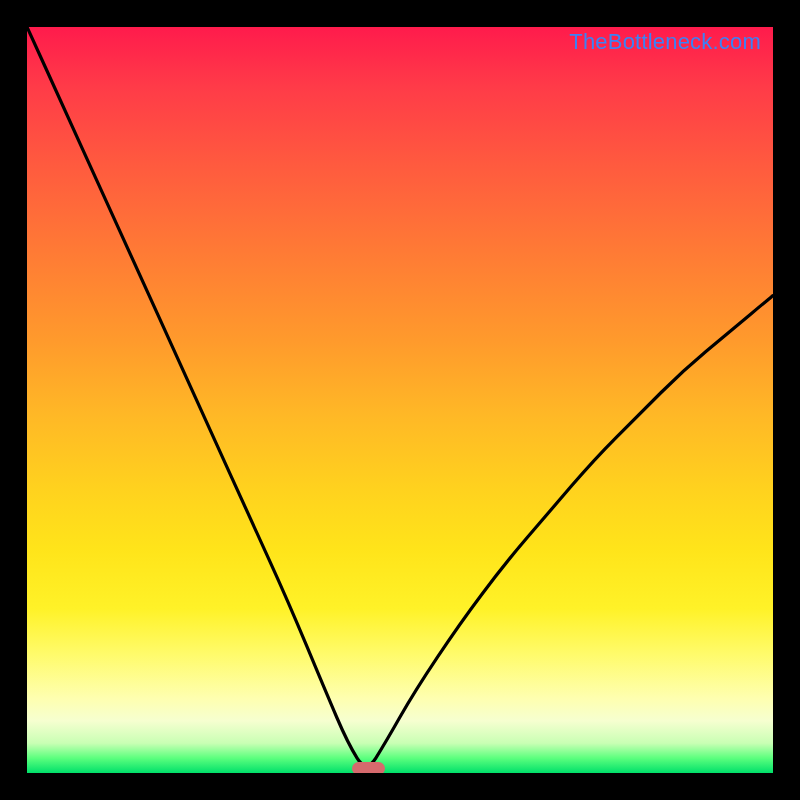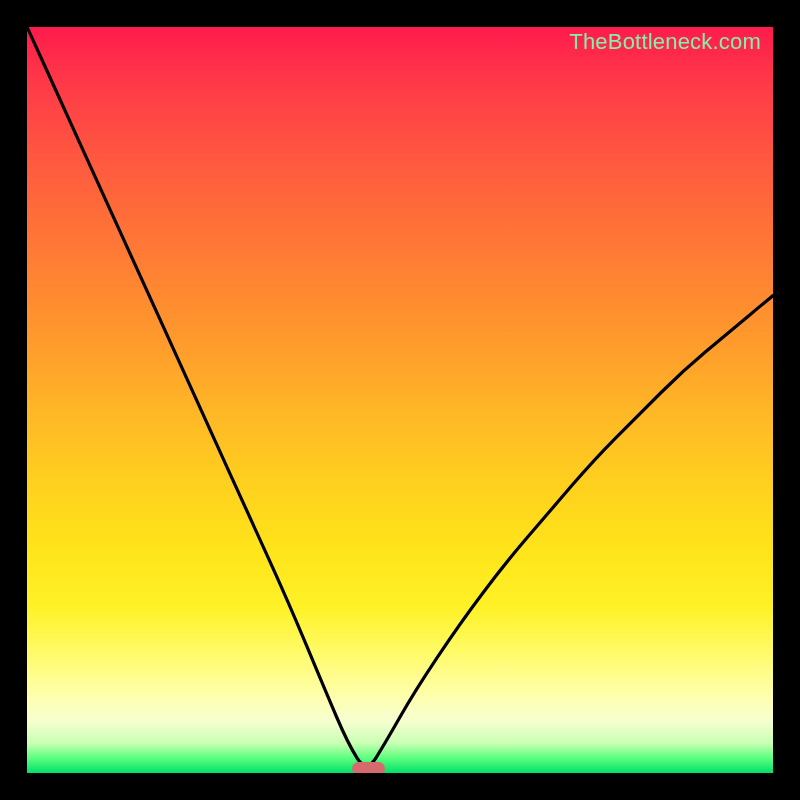--- a/index.html
+++ b/index.html
@@ -48,21 +48,21 @@
       #f6ffd0 93%,
       #c9ffb4 96%,
       #5cff7e 98%,
       #00e06a 100%
     );
   }
   .watermark {
     position: absolute;
     top: 2px;
     right: 12px;
-    color: #86efac;
+    color: #3b82f6;
     font-size: 22px;
     letter-spacing: 0.2px;
     font-weight: 500;
     user-select: none;
   }
   svg.curve {
     position: absolute;
     left: 0;
     top: 0;
     width: 100%;

